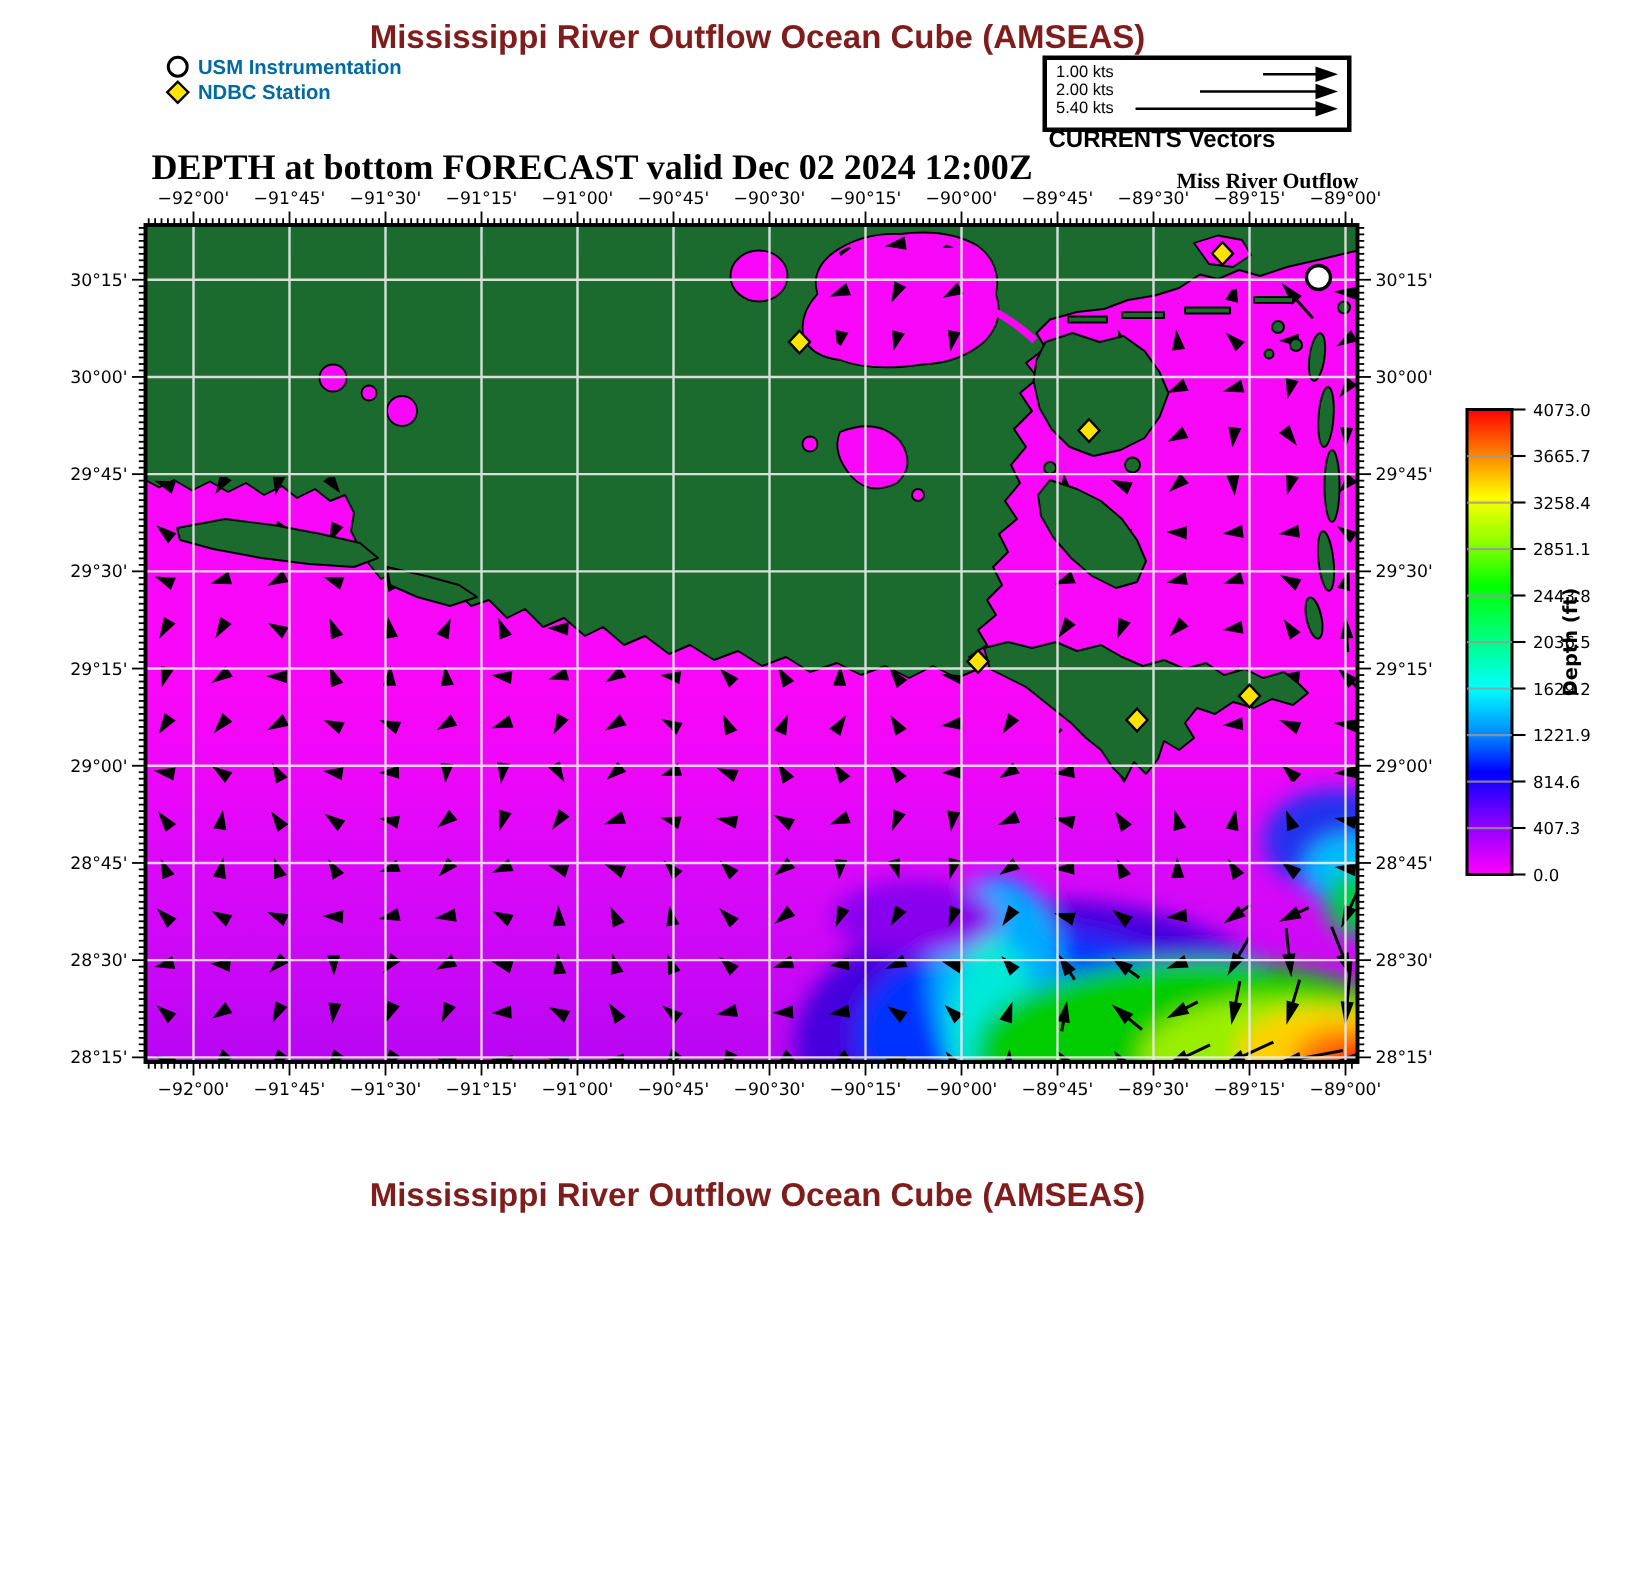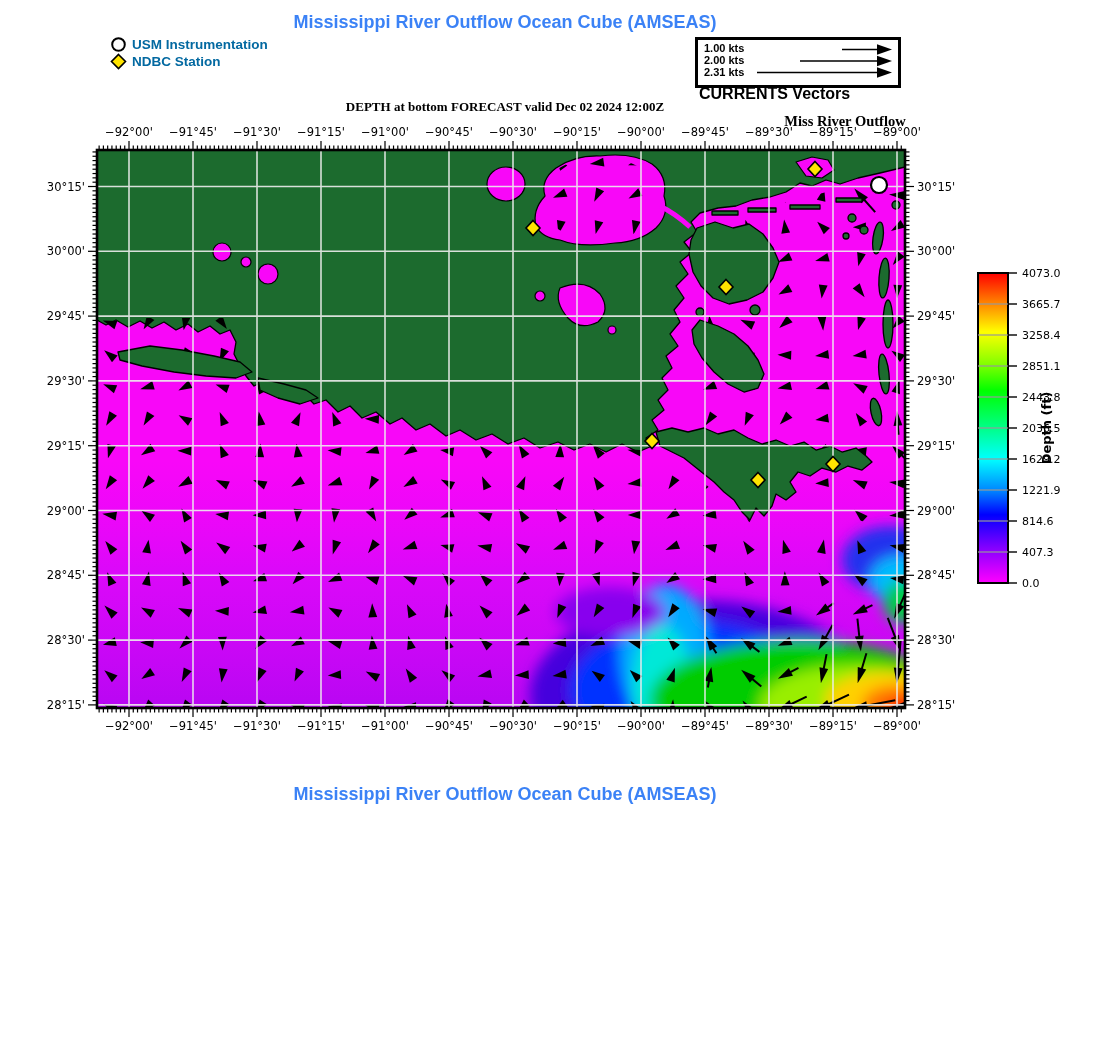--- a/index.html
+++ b/index.html
@@ -1,24 +1,24 @@
 <!DOCTYPE html>
 <html><head>
 <meta charset="utf-8">
 <style>
   html,body{margin:0;padding:0;background:#ffffff;}
   body{font-family:"DejaVu Sans","Liberation Sans",sans-serif;}
   #page{position:relative;width:1100px;height:1050px;background:#ffffff;overflow:hidden;}
   .abs{position:absolute;}
-  .title{font-weight:bold;font-size:18px;color:#3b82f6;text-align:center;font-family:"Liberation Sans",sans-serif;}
-  .subtitle{font-weight:bold;font-size:13px;color:#000;text-align:center;font-family:"Liberation Serif",serif;}
+  .title{font-weight:bold;font-size:22px;color:#7f1d1d;text-align:center;font-family:"Liberation Sans",sans-serif;}
+  .subtitle{font-weight:bold;font-size:24px;color:#000;font-family:"Liberation Serif",serif;}
   .legend-row{display:flex;align-items:center;gap:5px;font-weight:bold;font-size:13.5px;color:#0369a1;
       font-family:"Liberation Sans",sans-serif;line-height:16px;}
   #vec-legend-box{border:3px solid #000;background:#fff;}
-  .vl-label{position:absolute;left:6px;font-weight:bold;font-size:11px;line-height:11px;color:#000;
+  .vl-label{position:absolute;left:6px;font-weight:normal;font-size:11px;line-height:11px;color:#000;
       font-family:"Liberation Sans",sans-serif;}
   #vec-caption{font-weight:bold;font-size:16px;color:#000;font-family:"Liberation Sans",sans-serif;}
   #region-label{font-weight:bold;font-size:14.5px;color:#000;text-align:center;font-family:"Liberation Serif",serif;}
   svg text{font-family:"DejaVu Sans","Liberation Sans",sans-serif;}
 </style>
 </head>
 <body>
 
 <div id="page">
 
@@ -34,21 +34,21 @@
   <div class="abs legend-row" style="left:110px;top:53px;align-items:flex-end;">
     <svg width="17" height="17">
       <polygon points="8.5,1.5 15.5,8.5 8.5,15.5 1.5,8.5" fill="#FFE400" stroke="#000" stroke-width="1.6"></polygon>
     </svg>
     <span>NDBC Station</span>
   </div>
 
   <div id="vec-legend-box" class="abs" style="left:695px;top:37px;width:200px;height:45px;">
     <span class="vl-label" style="top:3px;">1.00 kts</span>
     <span class="vl-label" style="top:15px;">2.00 kts</span>
-    <span class="vl-label" style="top:27px;">2.31 kts</span>
+    <span class="vl-label" style="top:27px;">5.40 kts</span>
     <svg id="vec-legend-arrows" width="194" height="39" style="position:absolute;right:0;top:0;">
         <line x1="138" y1="9.5" x2="178" y2="9.5" stroke="#000" stroke-width="1.6"></line>
         <polygon points="188,9.5 173,4.3 173,14.7" fill="#000"></polygon>
         <line x1="96" y1="21" x2="178" y2="21" stroke="#000" stroke-width="1.6"></line>
         <polygon points="188,21 173,15.8 173,26.2" fill="#000"></polygon>
         <line x1="53" y1="32.5" x2="178" y2="32.5" stroke="#000" stroke-width="1.6"></line>
         <polygon points="188,32.5 173,27.3 173,37.7" fill="#000"></polygon>
       </svg>
   </div>
 

